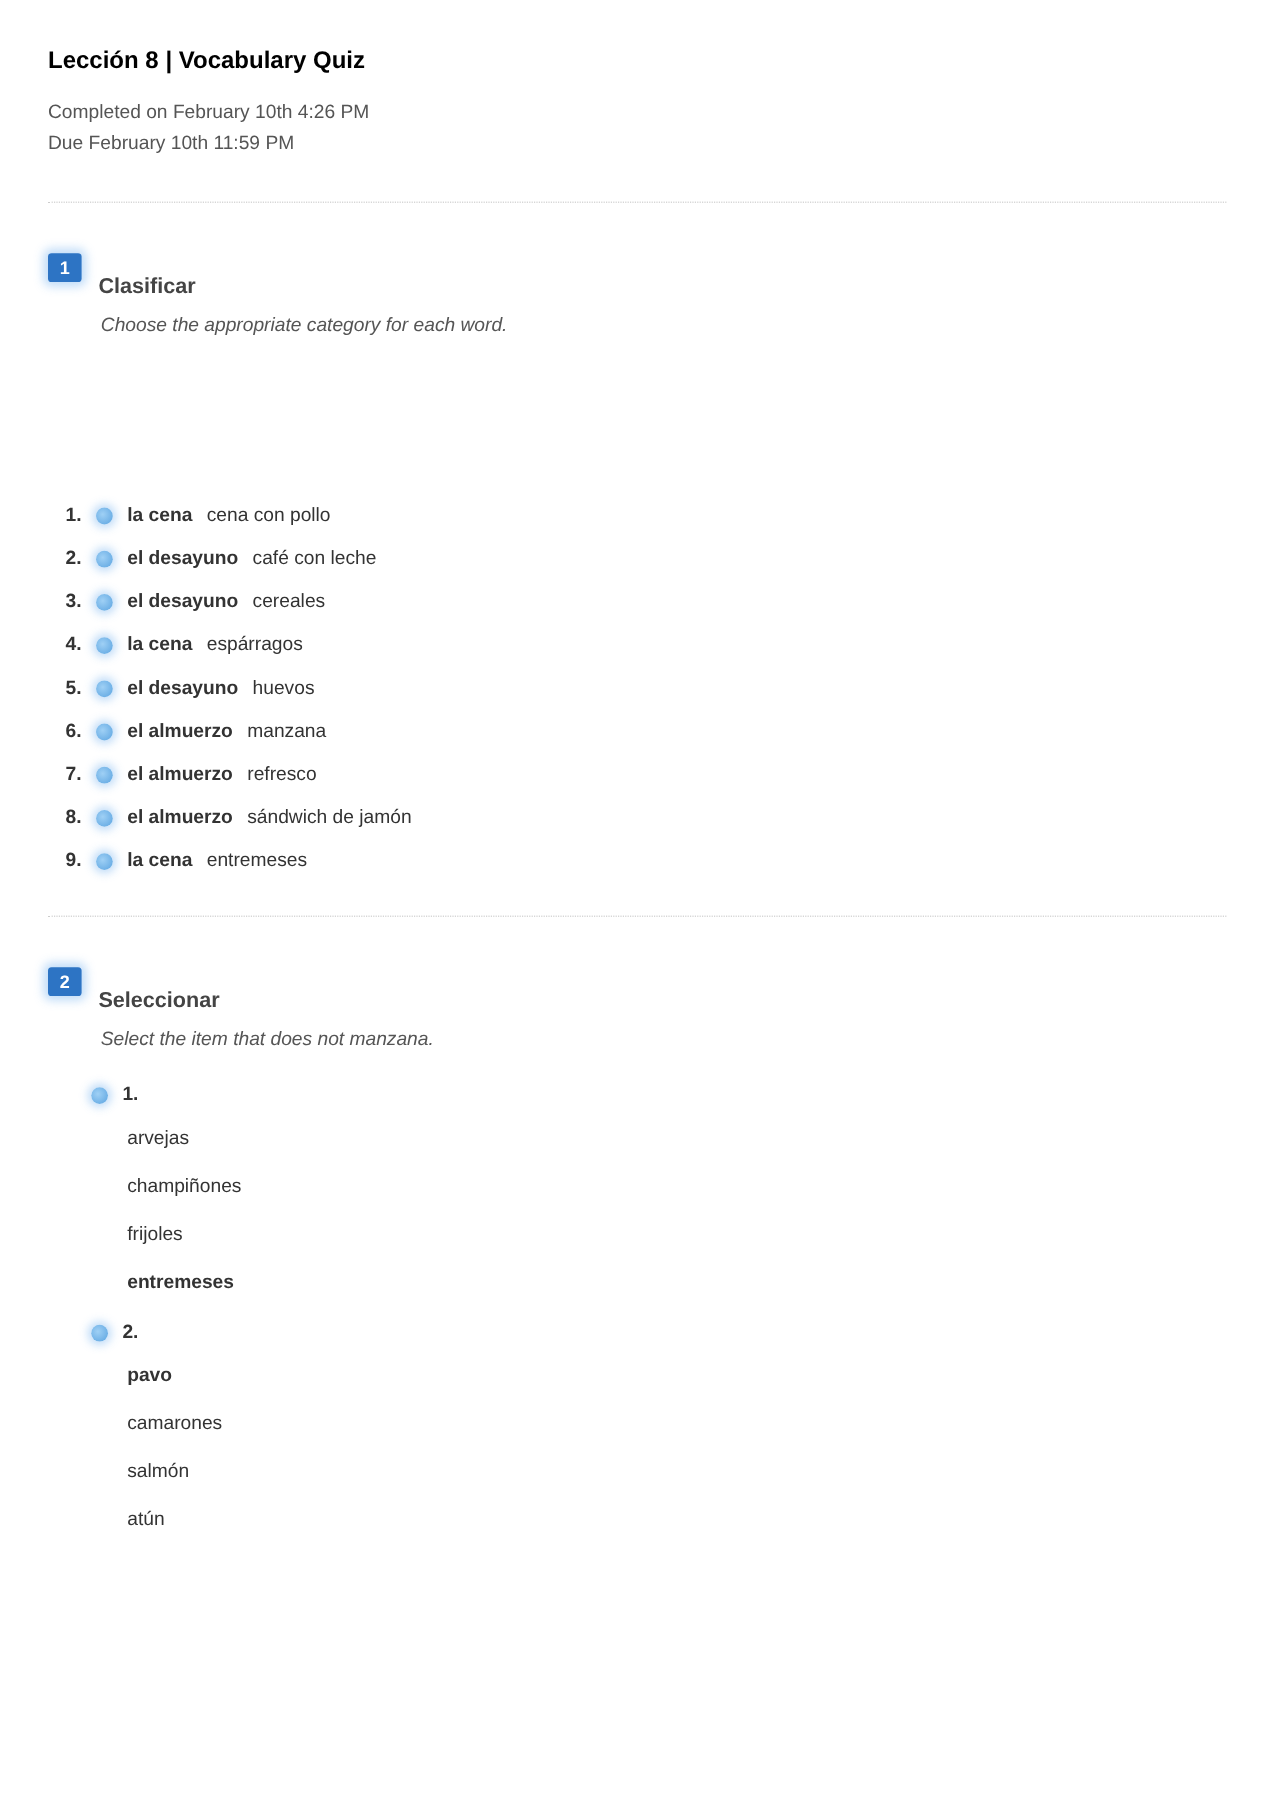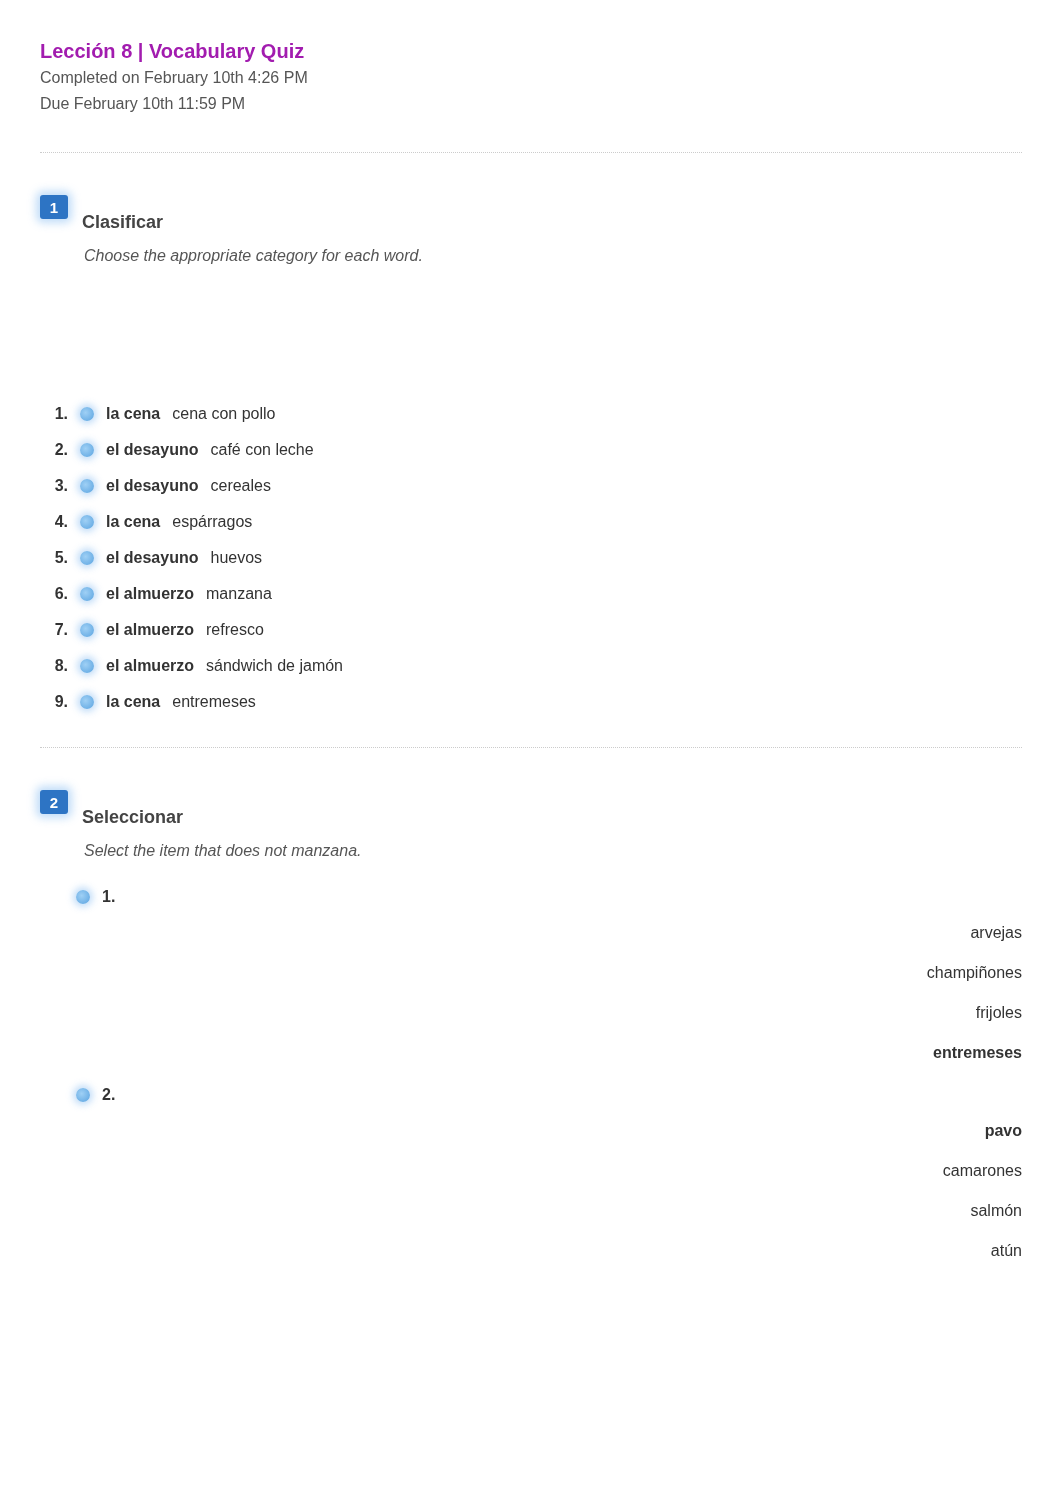--- a/index.html
+++ b/index.html
@@ -6,22 +6,22 @@
     body {
       font-family: Verdana, Tahoma, Arial, sans-serif;
       background: #ffffff;
       color: #333;
       width: 1062px;
       padding: 40px 40px 10px 40px;
     }
     .header h1 {
       font-size: 20px;
       font-weight: 700;
-      color: #a21caf;
-      margin-bottom: 2px;
+      color: #000000;
+      margin-bottom: 18px;
     }
     .meta-line {
       font-size: 16px;
       color: #555;
       line-height: 1.6;
     }
     .divider {
       border: none;
       border-top: 1px dotted #ccc;
       margin: 36px 0 28px 0;
@@ -105,21 +105,20 @@
     }
     .q2-num {
       font-weight: 700;
       color: #333;
       font-size: 16px;
     }
     .q2-option {
       font-size: 16px;
       color: #333;
       margin: 0 0 22px 30px;
-      text-align: right;
     }
     .q2-option.selected {
       font-weight: 700;
     }
   </style>
 </head>
 <body>
 
 <div class="header">
   <h1>Lección 8 | Vocabulary Quiz</h1>

